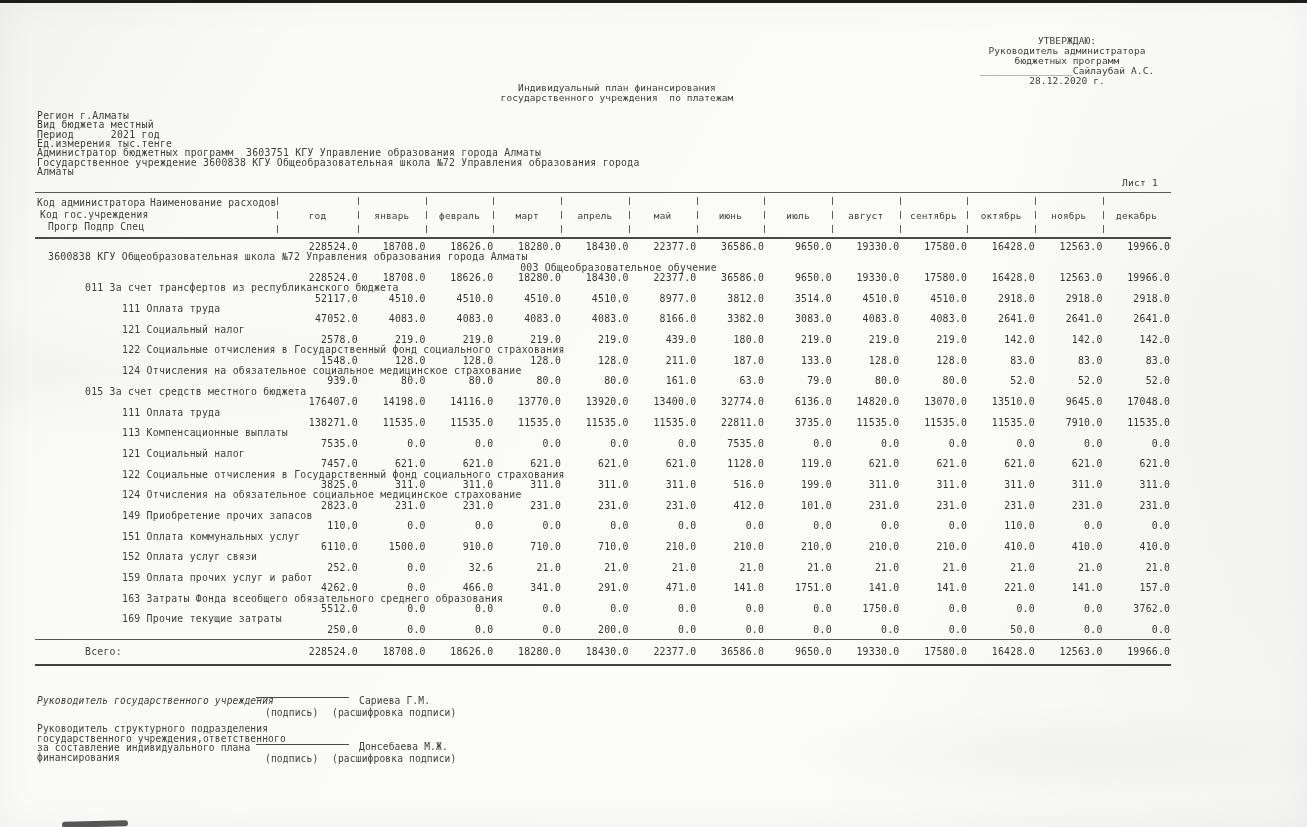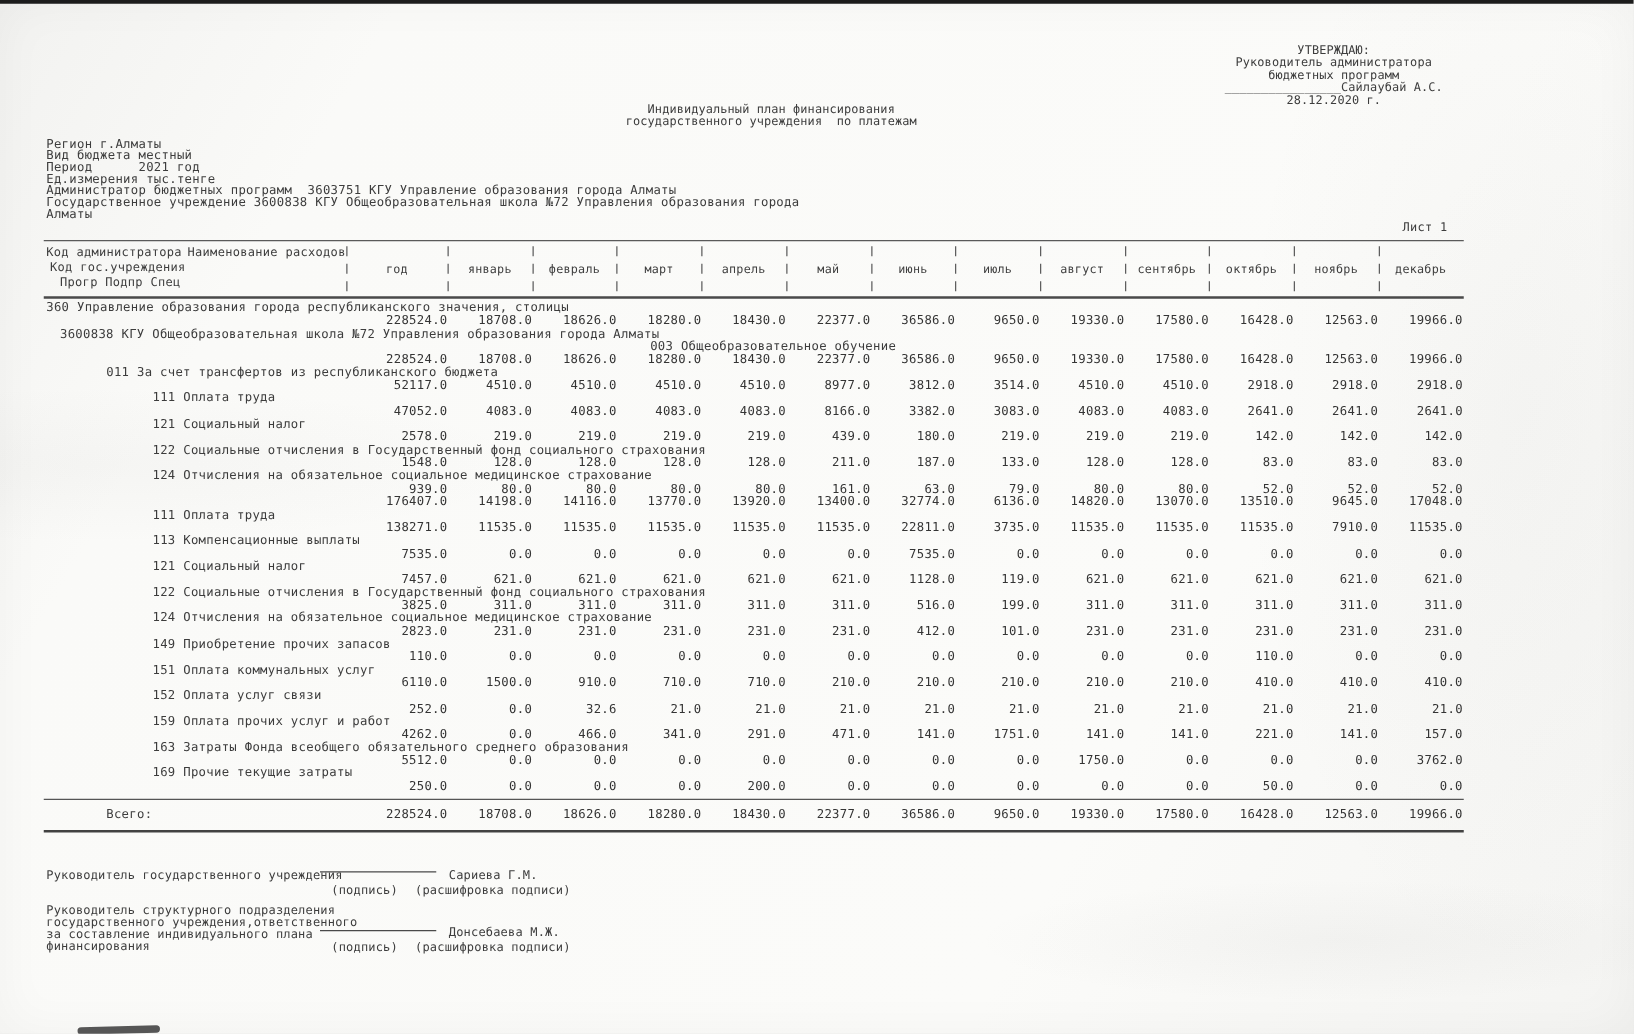--- a/index.html
+++ b/index.html
@@ -43,21 +43,21 @@
   .trow{height:10.35px;line-height:10.35px;white-space:pre;}
   .trow.label{color:#3c3c3c;}
   .vals{display:flex;padding-left:203px;color:#343434;}
   .vals span{flex:none;width:67.7px;text-align:right;}
   .vals span:first-child{width:120px;text-align:right;}
   #total-line{position:relative;margin-top:4px;border-top:1px solid #555;border-bottom:2px solid #424242;padding:6px 0 7px;}
   #total-label{position:absolute;left:50px;top:6px;}
   
   .fspan{position:absolute;font-size:9.6px;letter-spacing:.15px;white-space:pre;}
   .sigline{position:absolute;width:93px;height:9px;border-bottom:1px solid #4a4a4a;}
-  #sig1-label{left:37px;top:695px;}
+  #sig1-label{left:37px;top:695px;font-style:italic;}
   #sig1-line{left:256px;top:688px;}
   #sig1-name{left:359px;top:695px;}
   #sig1-sign-cap{left:265px;top:707px;}
   #sig1-name-cap{left:332px;top:707px;}
   .sig2-l{left:37px;}
   #sig2-l0{top:723px;}
   #sig2-l1{top:732.5px;}
   #sig2-l2{top:742px;}
   #sig2-l3{top:751.5px;}
   #sig2-line{left:256px;top:735px;}
@@ -150,35 +150,35 @@
         <div class="month" style="left: 627.65px;">май</div>
         <div class="month" style="left: 695.35px;">июнь</div>
         <div class="month" style="left: 763.05px;">июль</div>
         <div class="month" style="left: 830.75px;">август</div>
         <div class="month" style="left: 898.45px;">сентябрь</div>
         <div class="month" style="left: 966.15px;">октябрь</div>
         <div class="month" style="left: 1033.85px;">ноябрь</div>
         <div class="month" style="left: 1101.55px;">декабрь</div>
       </div>
     <div id="table-body">
-        <div class="trow label txt" style="padding-left: 2px;">360 Управление образования города республиканского значения, столицы</div>
         <div class="trow vals"><span>228524.0</span><span>18708.0</span><span>18626.0</span><span>18280.0</span><span>18430.0</span><span>22377.0</span><span>36586.0</span><span>9650.0</span><span>19330.0</span><span>17580.0</span><span>16428.0</span><span>12563.0</span><span>19966.0</span></div>
         <div class="trow label txt" style="padding-left: 13px;">3600838 КГУ Общеобразовательная школа №72 Управления образования города Алматы</div>
         <div class="trow label txt" style="padding-left: 31px; text-align: center;">003 Общеобразовательное обучение</div>
         <div class="trow vals"><span>228524.0</span><span>18708.0</span><span>18626.0</span><span>18280.0</span><span>18430.0</span><span>22377.0</span><span>36586.0</span><span>9650.0</span><span>19330.0</span><span>17580.0</span><span>16428.0</span><span>12563.0</span><span>19966.0</span></div>
         <div class="trow label txt" style="padding-left: 50px;">011 За счет трансфертов из республиканского бюджета</div>
         <div class="trow vals"><span>52117.0</span><span>4510.0</span><span>4510.0</span><span>4510.0</span><span>4510.0</span><span>8977.0</span><span>3812.0</span><span>3514.0</span><span>4510.0</span><span>4510.0</span><span>2918.0</span><span>2918.0</span><span>2918.0</span></div>
         <div class="trow label txt" style="padding-left: 87px;">111 Оплата труда</div>
         <div class="trow vals"><span>47052.0</span><span>4083.0</span><span>4083.0</span><span>4083.0</span><span>4083.0</span><span>8166.0</span><span>3382.0</span><span>3083.0</span><span>4083.0</span><span>4083.0</span><span>2641.0</span><span>2641.0</span><span>2641.0</span></div>
         <div class="trow label txt" style="padding-left: 87px;">121 Социальный налог</div>
         <div class="trow vals"><span>2578.0</span><span>219.0</span><span>219.0</span><span>219.0</span><span>219.0</span><span>439.0</span><span>180.0</span><span>219.0</span><span>219.0</span><span>219.0</span><span>142.0</span><span>142.0</span><span>142.0</span></div>
         <div class="trow label txt" style="padding-left: 87px;">122 Социальные отчисления в Государственный фонд социального страхования</div>
         <div class="trow vals"><span>1548.0</span><span>128.0</span><span>128.0</span><span>128.0</span><span>128.0</span><span>211.0</span><span>187.0</span><span>133.0</span><span>128.0</span><span>128.0</span><span>83.0</span><span>83.0</span><span>83.0</span></div>
         <div class="trow label txt" style="padding-left: 87px;">124 Отчисления на обязательное социальное медицинское страхование</div>
         <div class="trow vals"><span>939.0</span><span>80.0</span><span>80.0</span><span>80.0</span><span>80.0</span><span>161.0</span><span>63.0</span><span>79.0</span><span>80.0</span><span>80.0</span><span>52.0</span><span>52.0</span><span>52.0</span></div>
+        <div class="trow label txt" style="padding-left: 50px;">015 За счет средств местного бюджета</div>
         <div class="trow vals"><span>176407.0</span><span>14198.0</span><span>14116.0</span><span>13770.0</span><span>13920.0</span><span>13400.0</span><span>32774.0</span><span>6136.0</span><span>14820.0</span><span>13070.0</span><span>13510.0</span><span>9645.0</span><span>17048.0</span></div>
         <div class="trow label txt" style="padding-left: 87px;">111 Оплата труда</div>
         <div class="trow vals"><span>138271.0</span><span>11535.0</span><span>11535.0</span><span>11535.0</span><span>11535.0</span><span>11535.0</span><span>22811.0</span><span>3735.0</span><span>11535.0</span><span>11535.0</span><span>11535.0</span><span>7910.0</span><span>11535.0</span></div>
         <div class="trow label txt" style="padding-left: 87px;">113 Компенсационные выплаты</div>
         <div class="trow vals"><span>7535.0</span><span>0.0</span><span>0.0</span><span>0.0</span><span>0.0</span><span>0.0</span><span>7535.0</span><span>0.0</span><span>0.0</span><span>0.0</span><span>0.0</span><span>0.0</span><span>0.0</span></div>
         <div class="trow label txt" style="padding-left: 87px;">121 Социальный налог</div>
         <div class="trow vals"><span>7457.0</span><span>621.0</span><span>621.0</span><span>621.0</span><span>621.0</span><span>621.0</span><span>1128.0</span><span>119.0</span><span>621.0</span><span>621.0</span><span>621.0</span><span>621.0</span><span>621.0</span></div>
         <div class="trow label txt" style="padding-left: 87px;">122 Социальные отчисления в Государственный фонд социального страхования</div>
         <div class="trow vals"><span>3825.0</span><span>311.0</span><span>311.0</span><span>311.0</span><span>311.0</span><span>311.0</span><span>516.0</span><span>199.0</span><span>311.0</span><span>311.0</span><span>311.0</span><span>311.0</span><span>311.0</span></div>
         <div class="trow label txt" style="padding-left: 87px;">124 Отчисления на обязательное социальное медицинское страхование</div>

